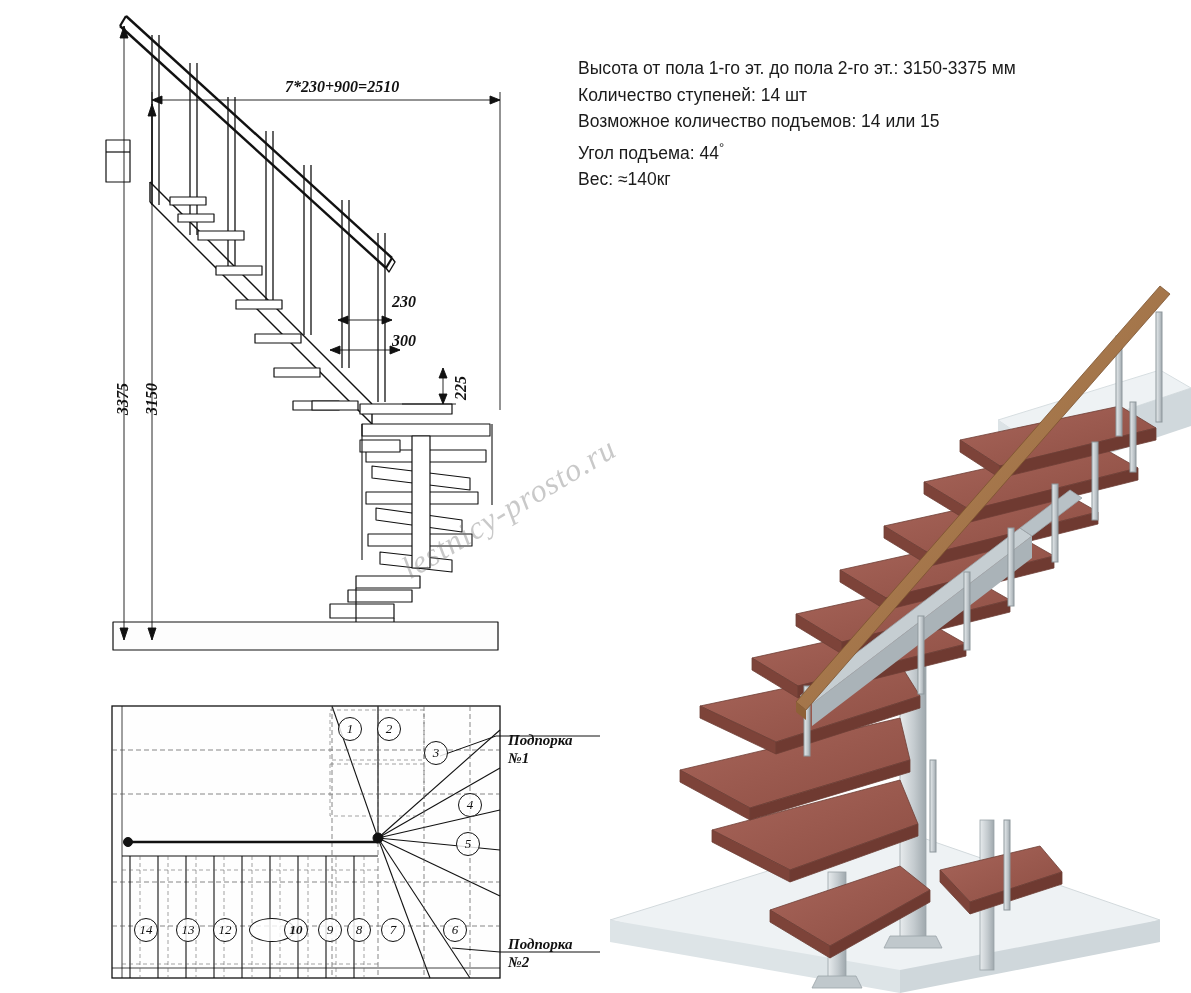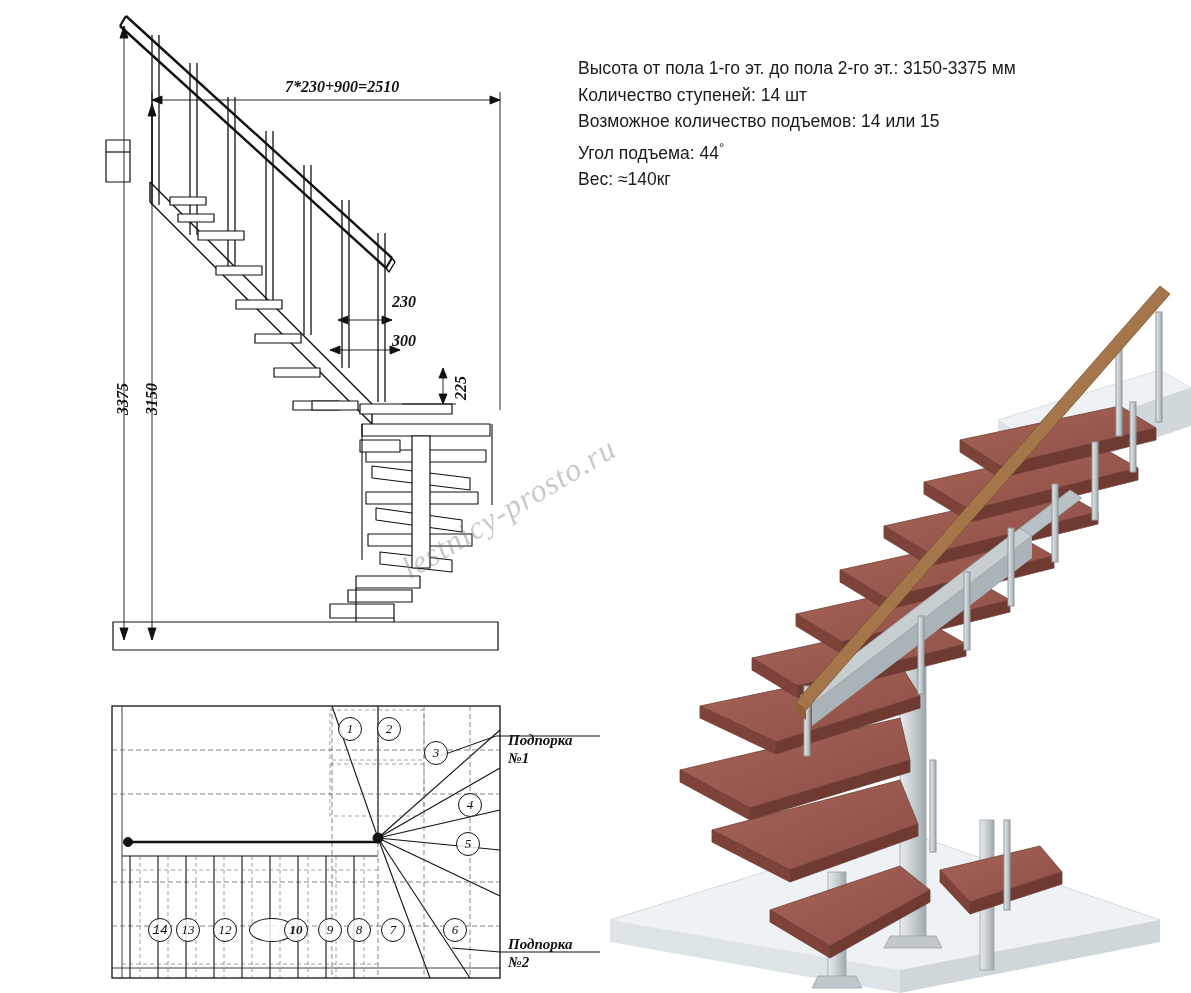--- a/index.html
+++ b/index.html
@@ -342,21 +342,21 @@
     </svg>
 
     
     <div class="step-num" style="left:338px; top:27px;">1</div>
     <div class="step-num" style="left:377px; top:27px;">2</div>
     <div class="step-num" style="left:424px; top:51px;">3</div>
     <div class="step-num" style="left:458px; top:103px;">4</div>
     <div class="step-num" style="left:456px; top:142px;">5</div>
 
     
-    <div class="step-num" style="left:148px; top:228px;font-family:Liberation Mono, monospace;">14</div>
+    <div class="step-num" style="left:134px; top:228px;">14</div>
     <div class="step-num" style="left:176px; top:228px;">13</div>
     <div class="step-num" style="left:213px; top:228px;">12</div>
     <div class="step-num" style="left:249px; top:228px;padding-left:44px;">11</div>
     <div class="step-num" style="left:284px; top:228px;font-weight:bold;">10</div>
     <div class="step-num" style="left:318px; top:228px;">9</div>
     <div class="step-num" style="left:347px; top:228px;">8</div>
     <div class="step-num" style="left:381px; top:228px;">7</div>
     <div class="step-num" style="left:443px; top:228px;">6</div>
 
     

